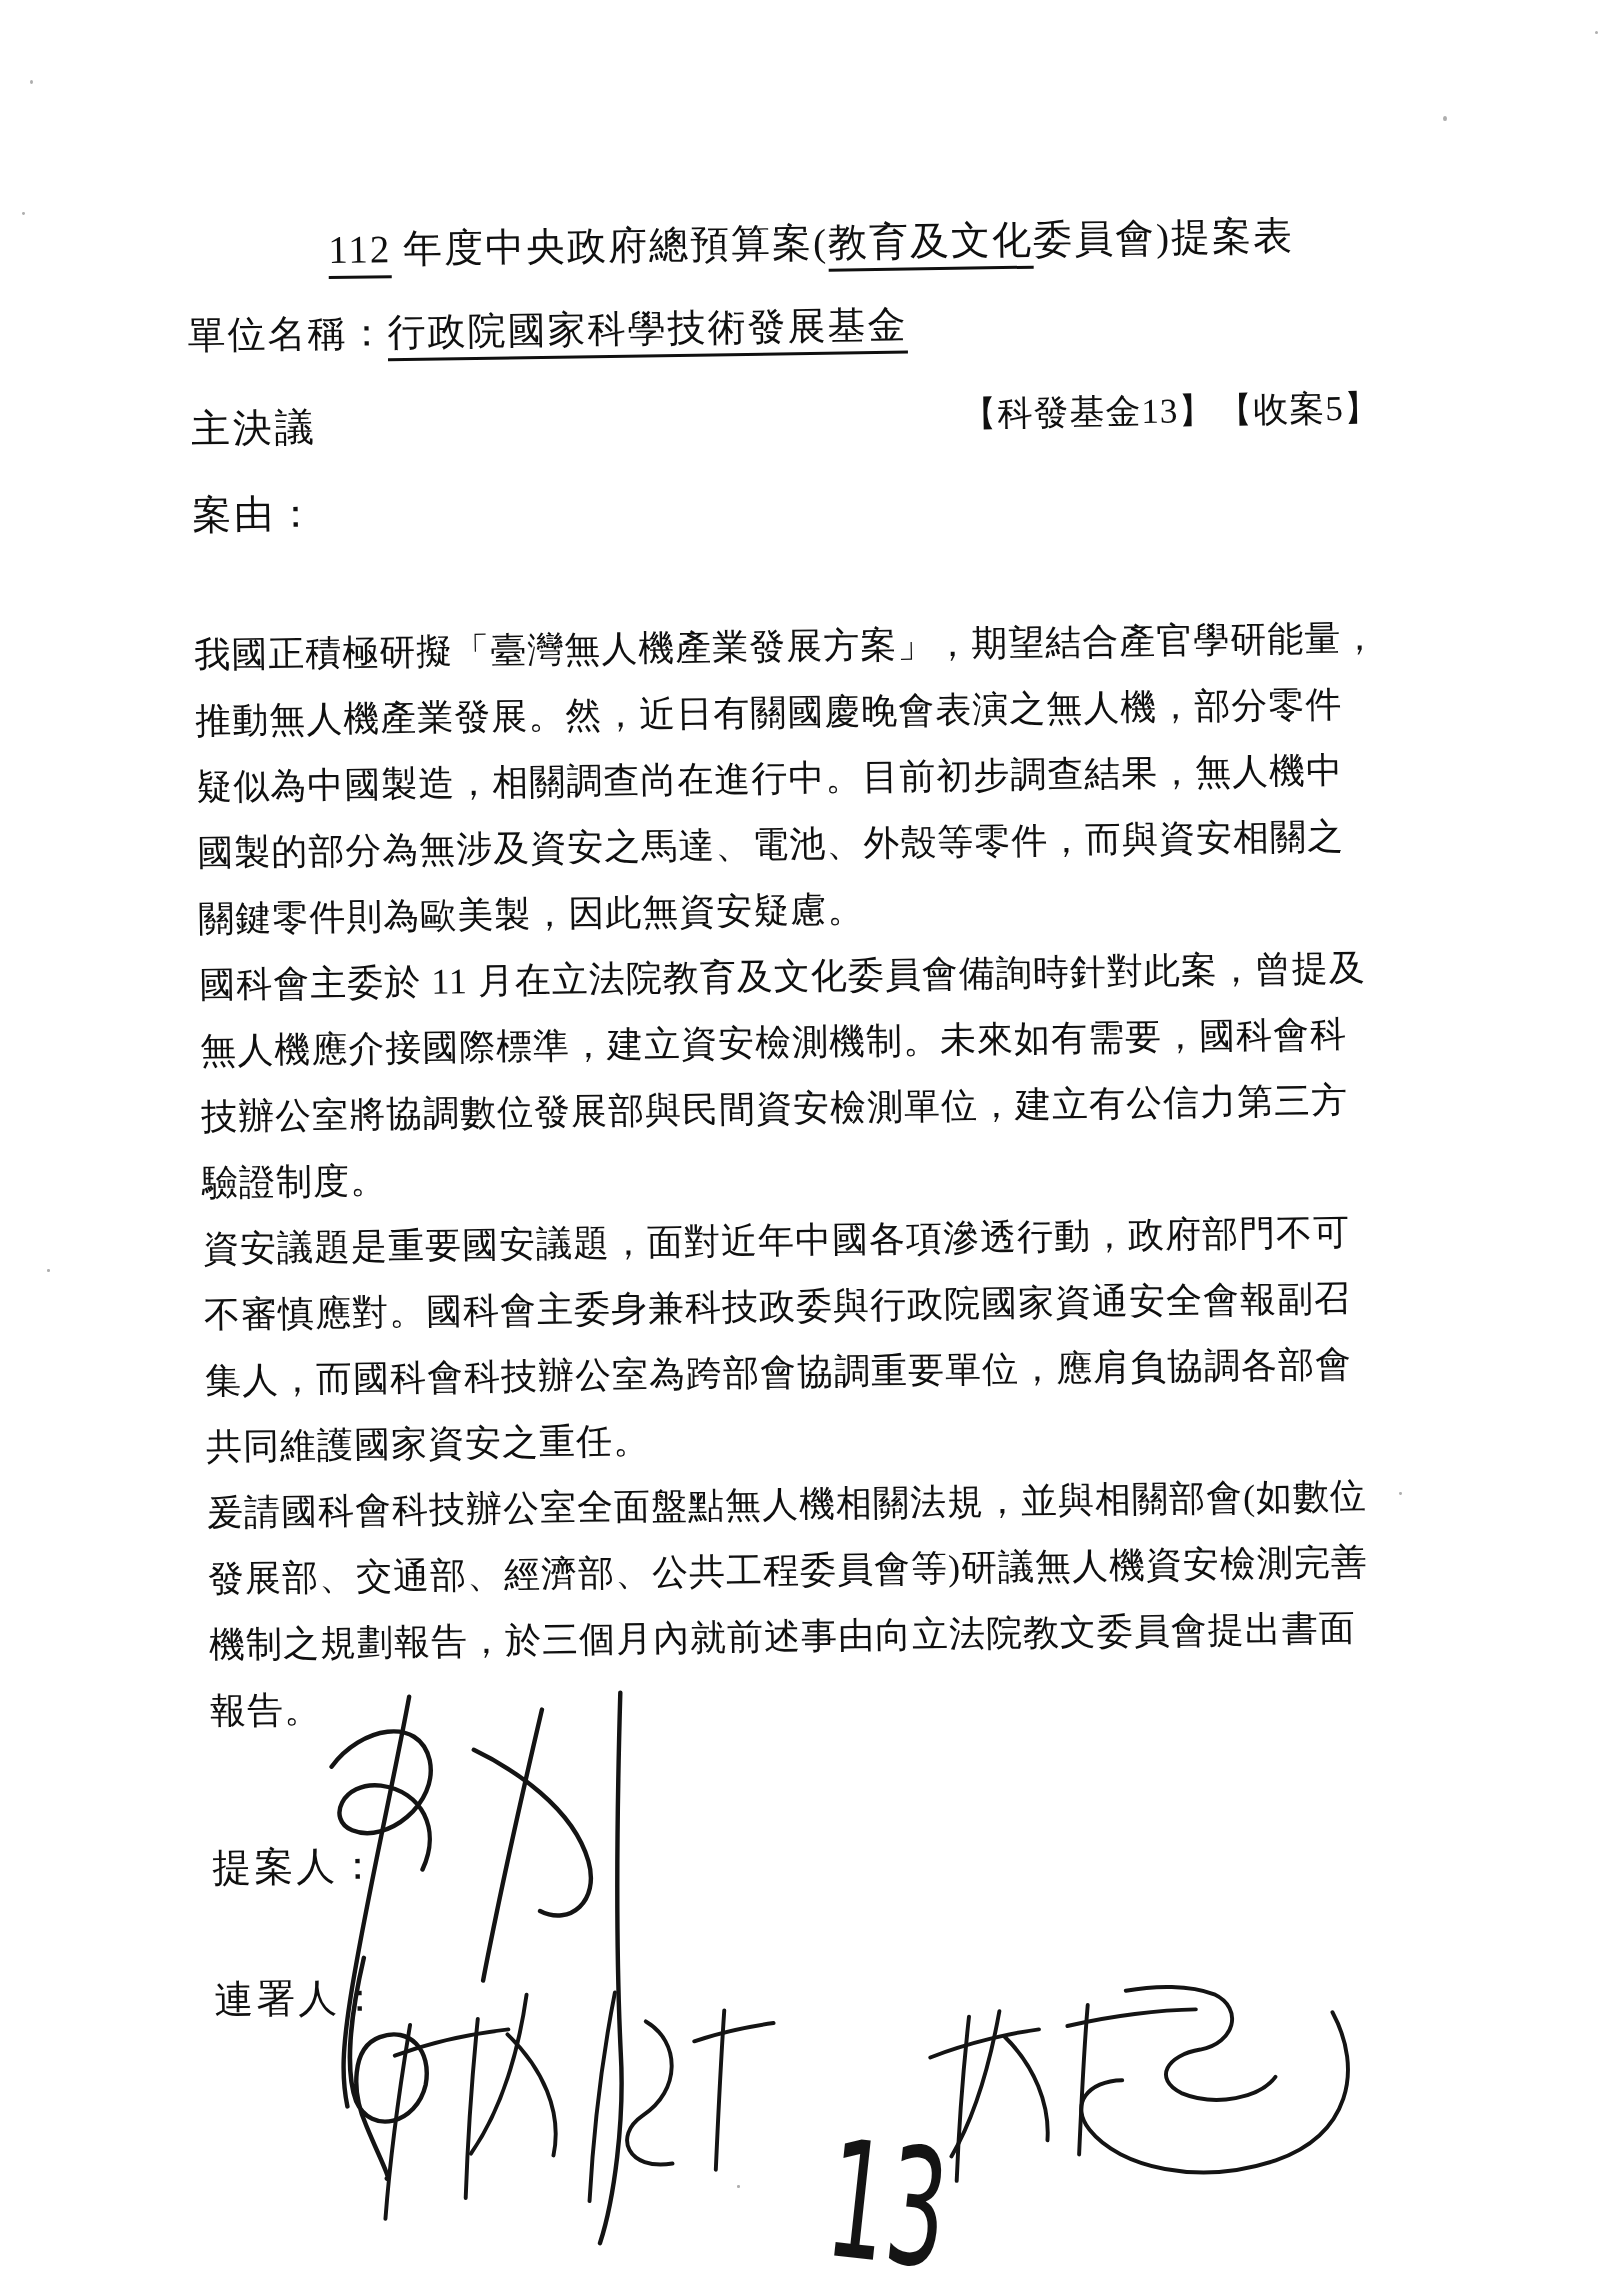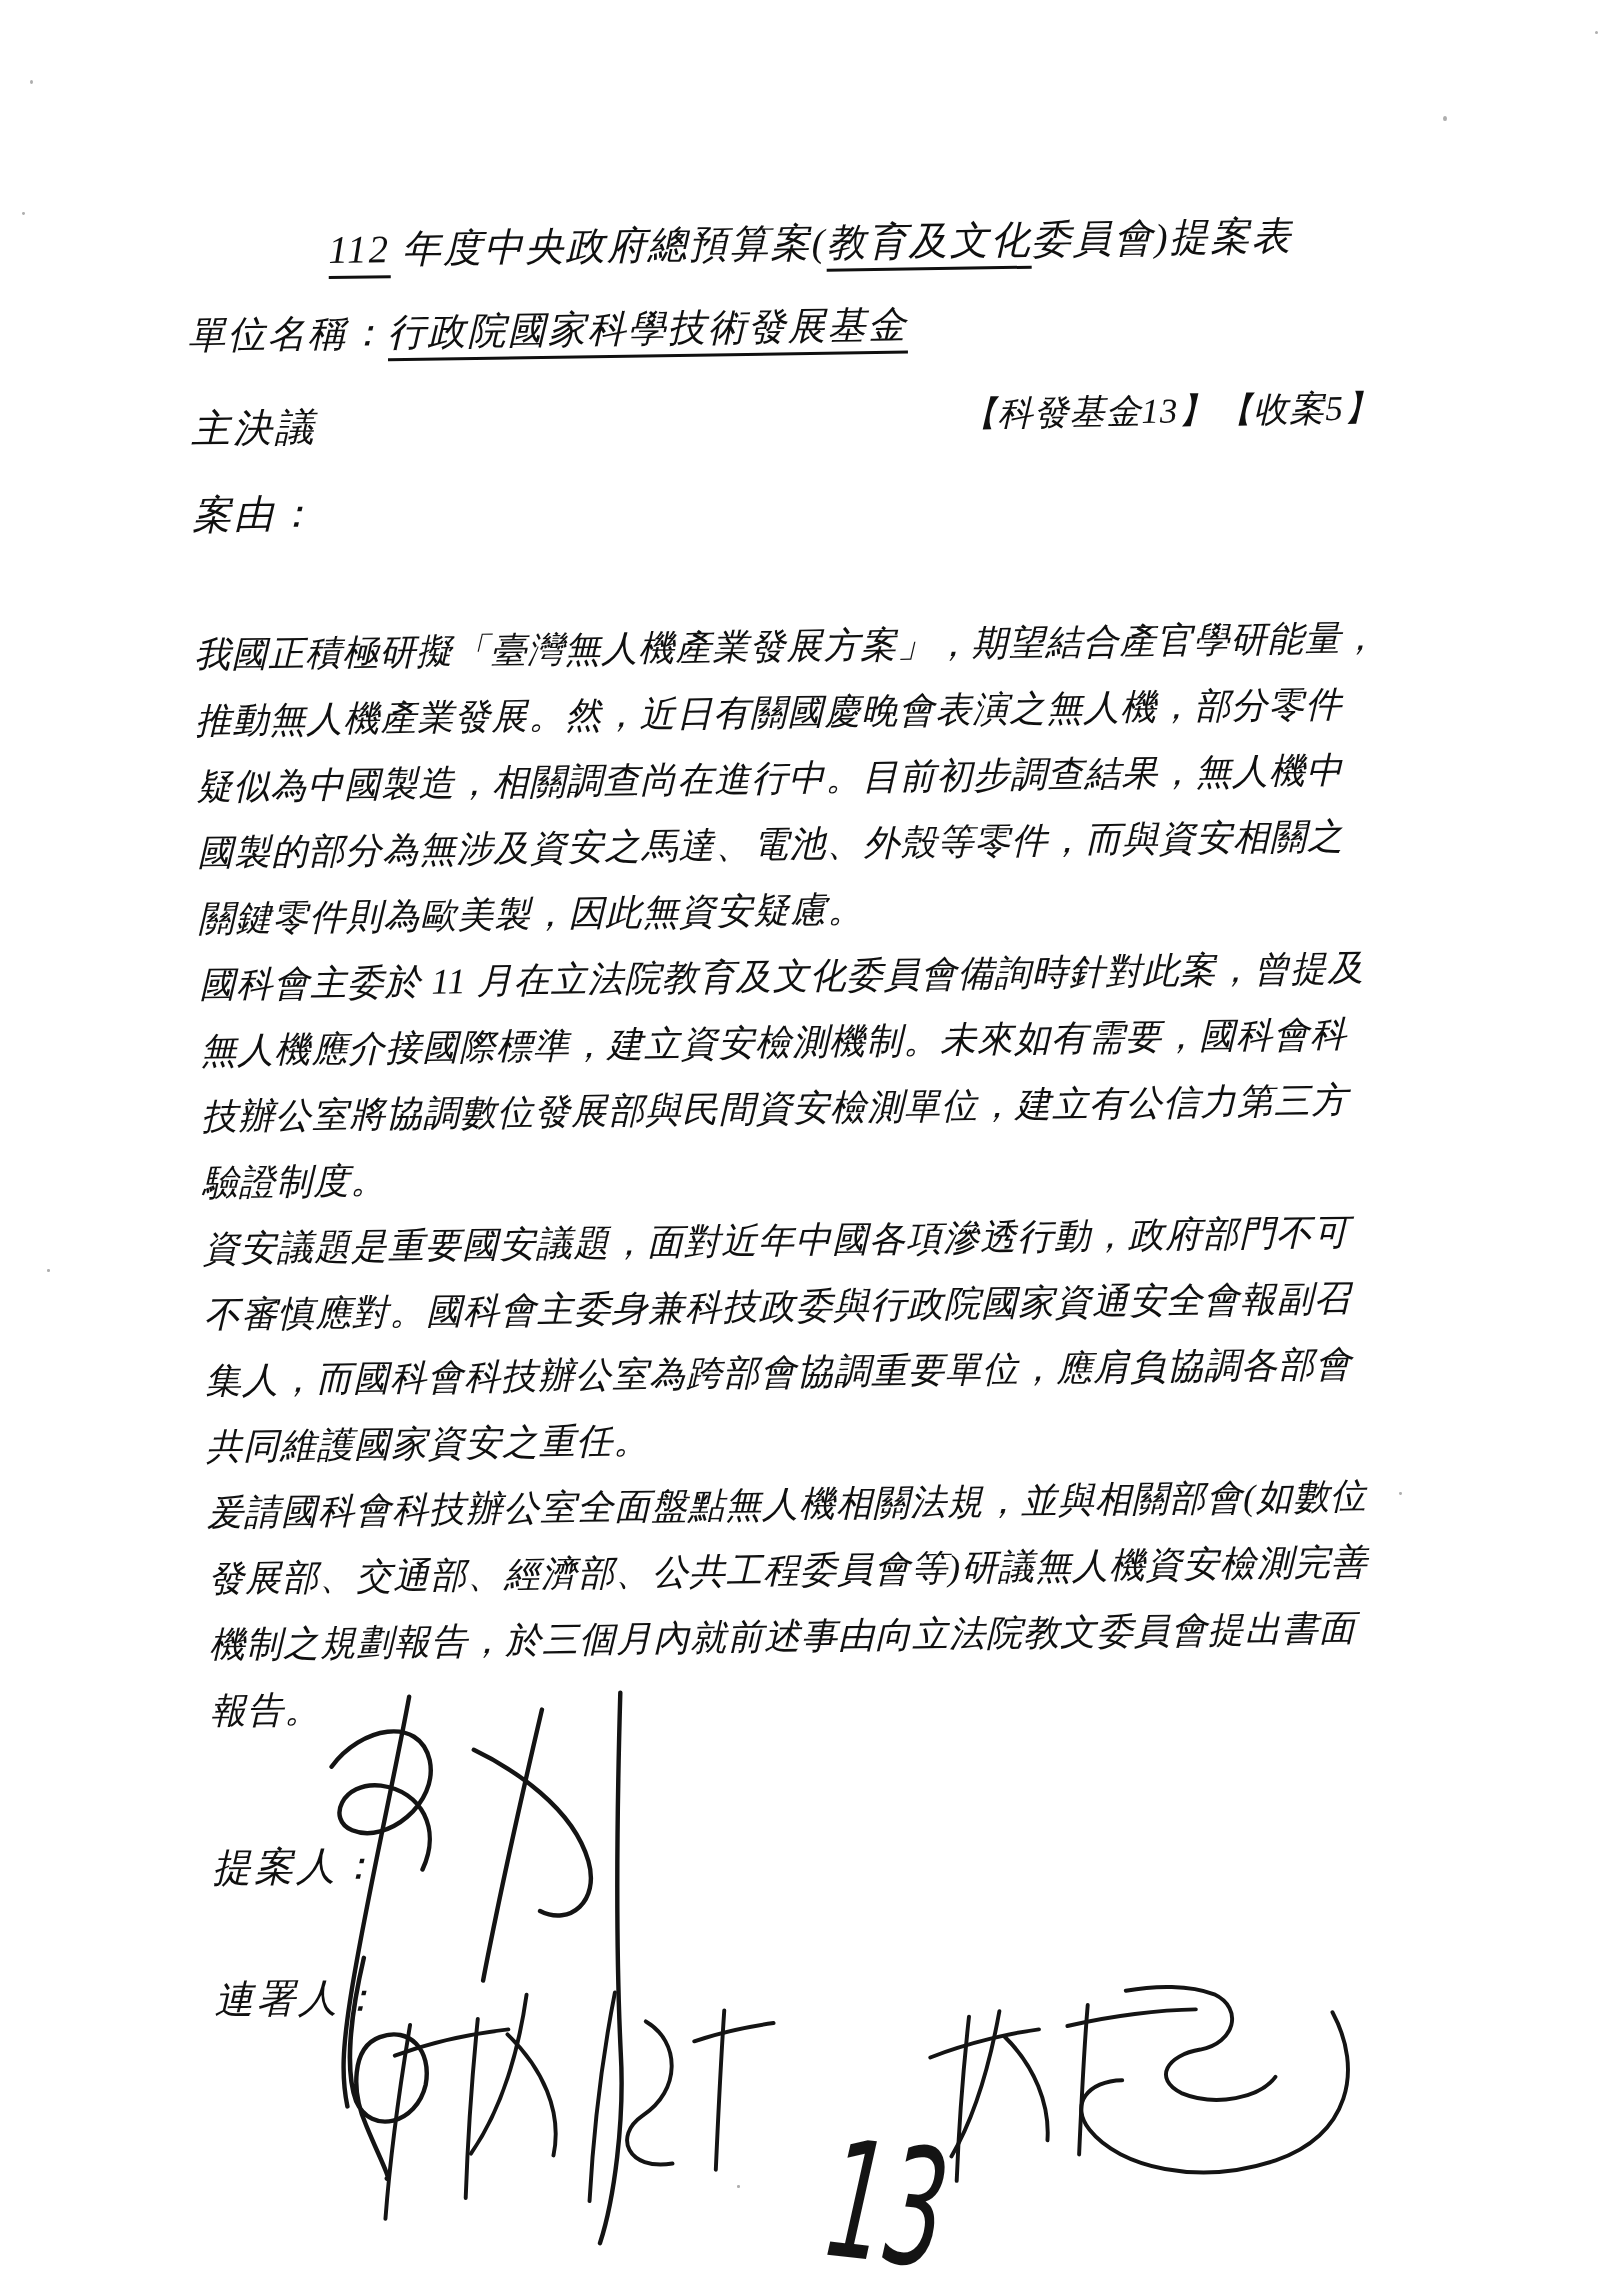--- a/index.html
+++ b/index.html
@@ -4,21 +4,20 @@
 <style>
   html, body { margin: 0; padding: 0; background: #ffffff; }
   .page {
     position: relative;
     width: 1623px;
     height: 2295px;
     background: #ffffff;
     overflow: hidden;
     font-family: "Liberation Serif", "DejaVu Serif", serif;
     color: #101010;
-    font-style: italic;
   }
   .content {
     position: absolute;
     inset: 0;
     transform: rotate(-0.85deg);
     transform-origin: 50% 42%;
   }
   .title {
     position: absolute;
     left: 339px; top: 216px;

